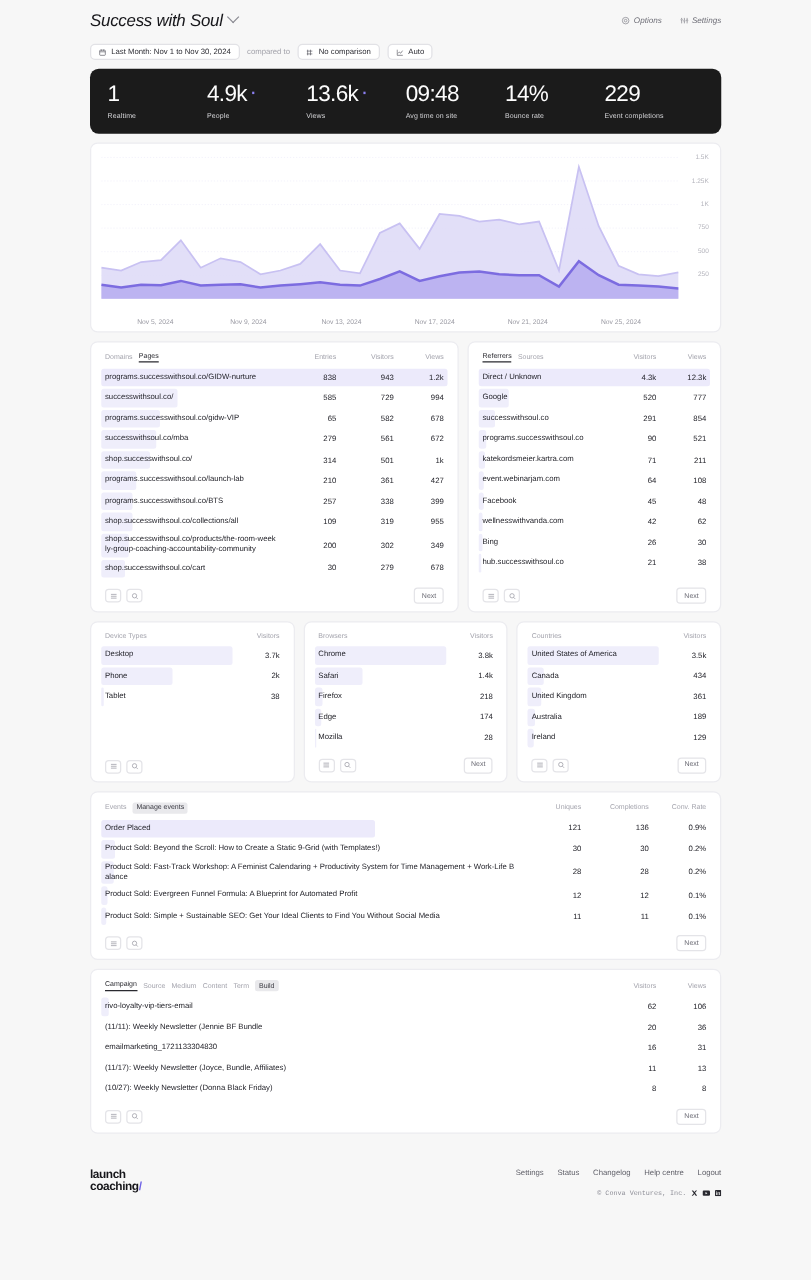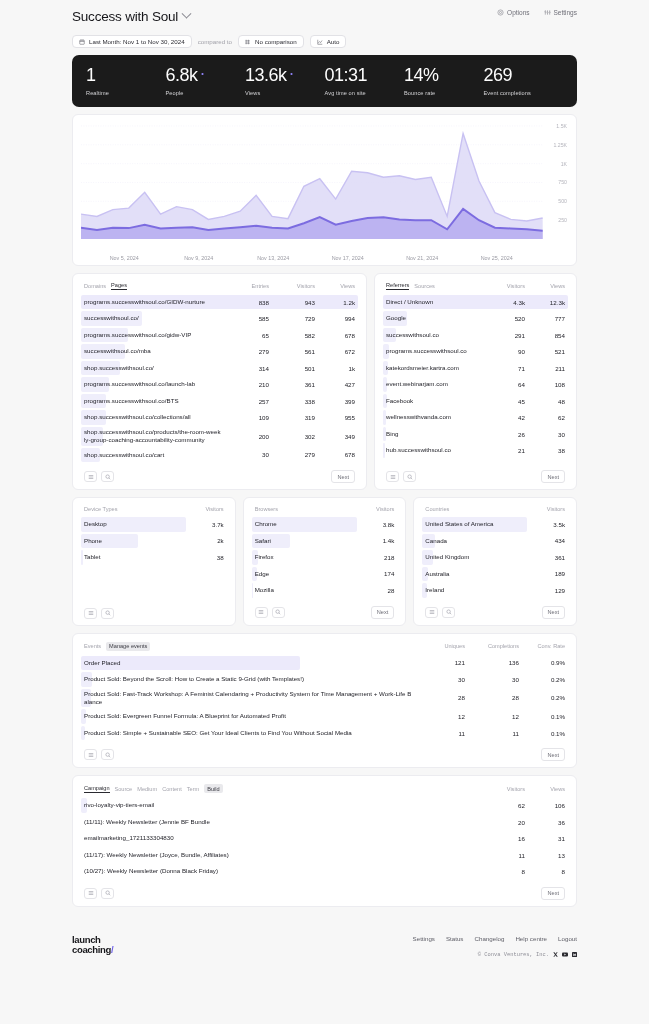--- a/index.html
+++ b/index.html
@@ -7,21 +7,21 @@
     width: 649px; height: 1024px;
     background: #f7f7f7;
     font-family: "Liberation Sans", sans-serif;
     -webkit-font-smoothing: antialiased;
   }
   body { overflow: hidden; }
 
   .page { width: 649px; padding: 0 72px; position: relative; }
 
   
-  .topbar { display: flex; align-items: flex-start; justify-content: space-between; padding-top: 9px; }
+  .topbar { display: flex; align-items: center; justify-content: space-between; padding-top: 9px; font-style: italic; }
   .site-title { display: flex; align-items: center; gap: 5px; }
   .site-title .name { font-size: 13.5px; color: #16161a; letter-spacing: -0.2px; }
   .chev { width: 7px; height: 7px; border-right: 1.2px solid #8a8a92; border-bottom: 1.2px solid #8a8a92;
           transform: rotate(45deg) translate(-2px,-2px); }
   .top-links { display: flex; align-items: center; gap: 14px; }
   .top-link { display: flex; align-items: center; gap: 3px; font-size: 6.5px; color: #6f6f78; }
   .top-link svg { display: block; }
 
   
   .toolbar { display: flex; align-items: center; gap: 6px; margin-top: 11px; }
@@ -167,47 +167,47 @@
 
   <div class="statbar">
     <div class="stat">
       <div class="v">
           <span>1</span>
         </div>
       <div class="l">Realtime</div>
     </div>
     <div class="stat">
       <div class="v">
-          <span>6.8k</span>
+          <span>4.9k</span>
           <span class="dot">·</span>
         </div>
       <div class="l">People</div>
     </div>
     <div class="stat">
       <div class="v">
           <span>13.6k</span>
           <span class="dot">·</span>
         </div>
       <div class="l">Views</div>
     </div>
     <div class="stat">
       <div class="v">
-          <span>01:31</span>
+          <span>09:48</span>
         </div>
       <div class="l">Avg time on site</div>
     </div>
     <div class="stat">
       <div class="v">
           <span>14%</span>
         </div>
       <div class="l">Bounce rate</div>
     </div>
     <div class="stat">
       <div class="v">
-          <span>269</span>
+          <span>229</span>
         </div>
       <div class="l">Event completions</div>
     </div>
   </div>
 
   <div class="card chart-card">
     <div class="chart-wrap">
       <svg id="chart-svg" viewBox="0 0 1000 240" preserveAspectRatio="none">
           <line x1="0" y1="6.0" x2="948" y2="6.0" stroke="#eceaf8" stroke-width="1" stroke-dasharray="2 3"></line>
           <line x1="0" y1="44.3" x2="948" y2="44.3" stroke="#eceaf8" stroke-width="1" stroke-dasharray="2 3"></line>

